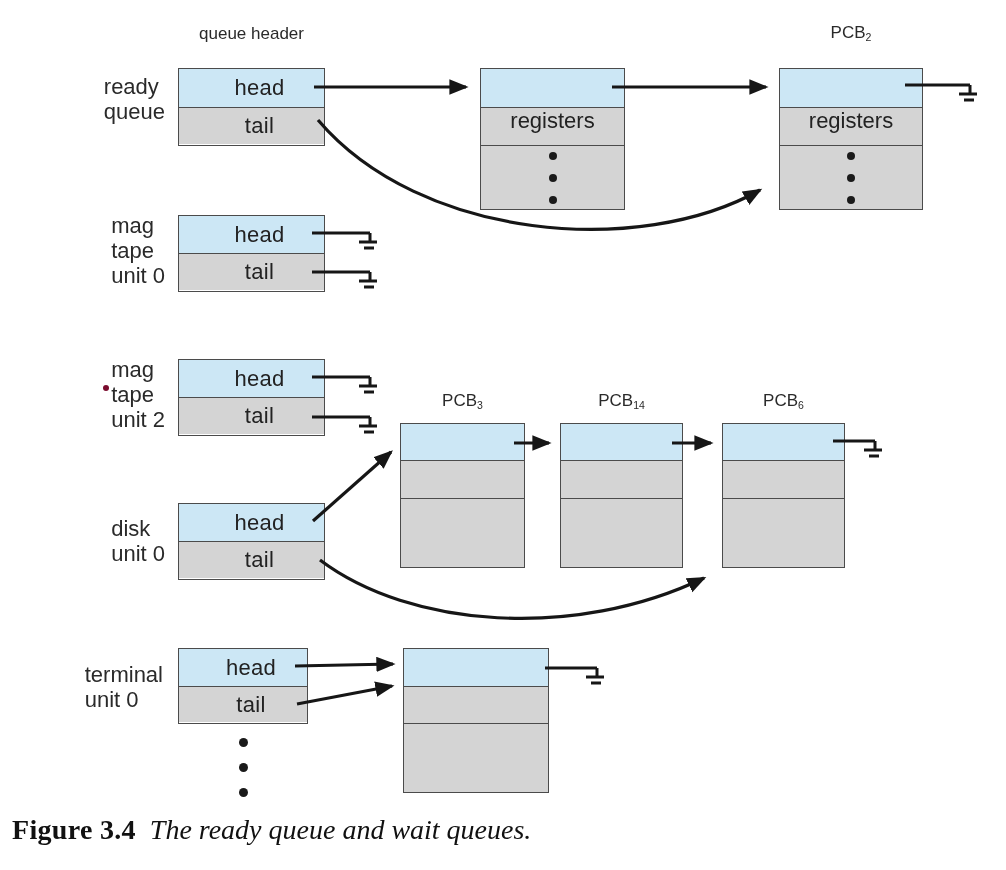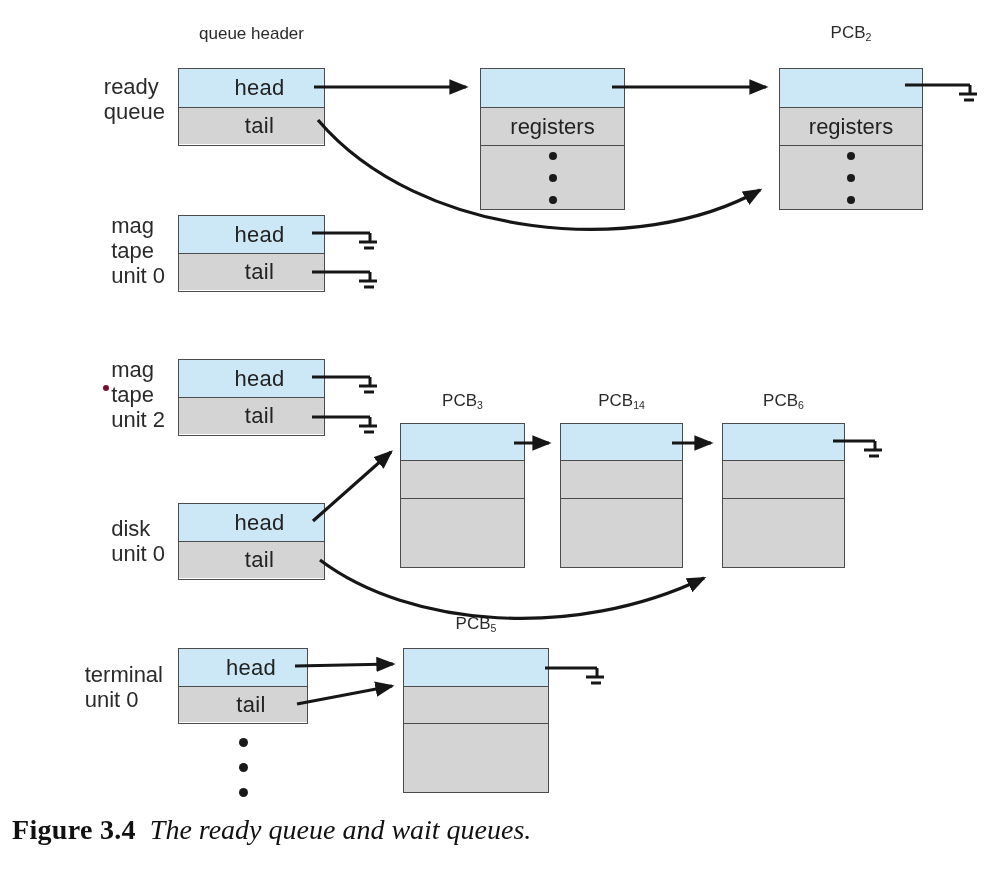--- a/index.html
+++ b/index.html
@@ -16,21 +16,21 @@
         font-size:22px;letter-spacing:.3px;padding-left:16px;}
   .qrow.head{background:var(--header-fill,#cce7f5);border-bottom:1.7px solid var(--box-border,#4b4b4b);}
   .qrow.tail{background:var(--body-fill,#d4d4d4);}
   
   .qlabel{position:absolute;text-align:left;font-size:22px;line-height:25px;color:#2a2a2a;}
   
   .pcb{position:absolute;border:1.7px solid var(--box-border,#4b4b4b);box-sizing:border-box;
        display:flex;flex-direction:column;}
   .pcb-top{background:var(--header-fill,#cce7f5);border-bottom:1.7px solid var(--box-border,#4b4b4b);box-sizing:border-box;}
   .pcb-mid{background:var(--body-fill,#d4d4d4);border-bottom:1.7px solid var(--box-border,#4b4b4b);box-sizing:border-box;
-           display:flex;align-items:center;justify-content:center;font-size:22px;}
+           display:flex;align-items:flex-start;justify-content:center;font-size:22px;}
   .pcb-bot{background:var(--body-fill,#d4d4d4);flex:1;display:flex;flex-direction:column;
            align-items:center;justify-content:flex-start;padding-top:6px;gap:14px;box-sizing:border-box;}
   .pcb-title{position:absolute;text-align:center;font-size:17px;color:#2a2a2a;}
   .pcb-title sub{font-size:0.62em;vertical-align:-0.28em;}
   .dot{width:8px;height:8px;border-radius:50%;background:#1a1a1a;}
   .vdots{position:absolute;display:flex;flex-direction:column;align-items:center;gap:16px;}
   .vdots .dot{width:9px;height:9px;}
   .stray-dot{position:absolute;width:6px;height:6px;border-radius:50%;background:var(--stray-dot,#7a0c2e);}
   
   .caption{position:absolute;left:12px;top:814px;font-family:"Liberation Serif",serif;
@@ -42,21 +42,20 @@
 <body>
 
 <div class="stage">
 
   <div class="pcb-title" style="left:178px;top:24px;width:147px;"><span>queue header</span></div>
   <div class="pcb-title" style="left:480px;top:23px;width:145px;margin-top:48px;"><span>PCB</span><sub>7</sub></div>
   <div class="pcb-title" style="left:779px;top:23px;width:144px;"><span>PCB</span><sub>2</sub></div>
   <div class="pcb-title" style="left:400px;top:391px;width:125px;"><span>PCB</span><sub>3</sub></div>
   <div class="pcb-title" style="left:560px;top:391px;width:123px;"><span>PCB</span><sub>14</sub></div>
   <div class="pcb-title" style="left:722px;top:391px;width:123px;"><span>PCB</span><sub>6</sub></div>
-  <div class="pcb-title" style="left:403px;top:614px;width:146px;"><span>PCB</span><sub>5</sub></div>
 
   <div class="qlabel" style="right:841px;top:74px;">
     <div>ready</div>
       <div>queue</div>
   </div>
   <div class="qlabel" style="right:841px;top:213px;">
     <div>mag</div>
       <div>tape</div>
       <div>unit 0</div>
   </div>

